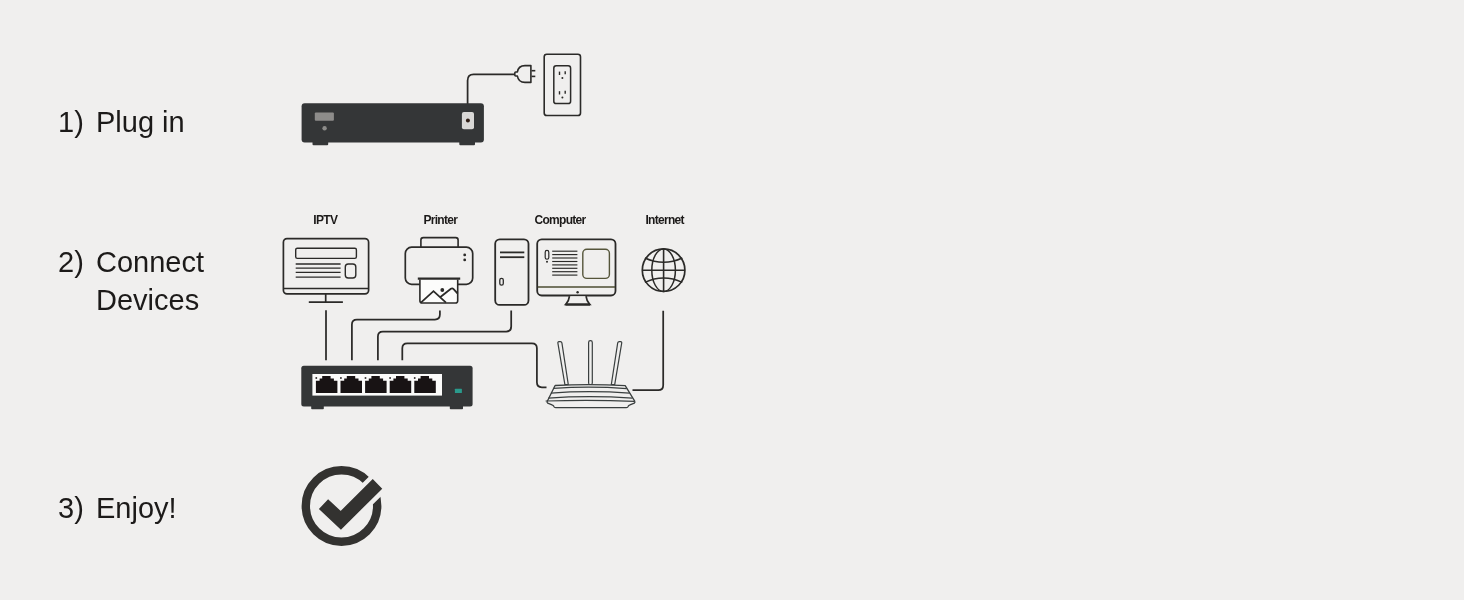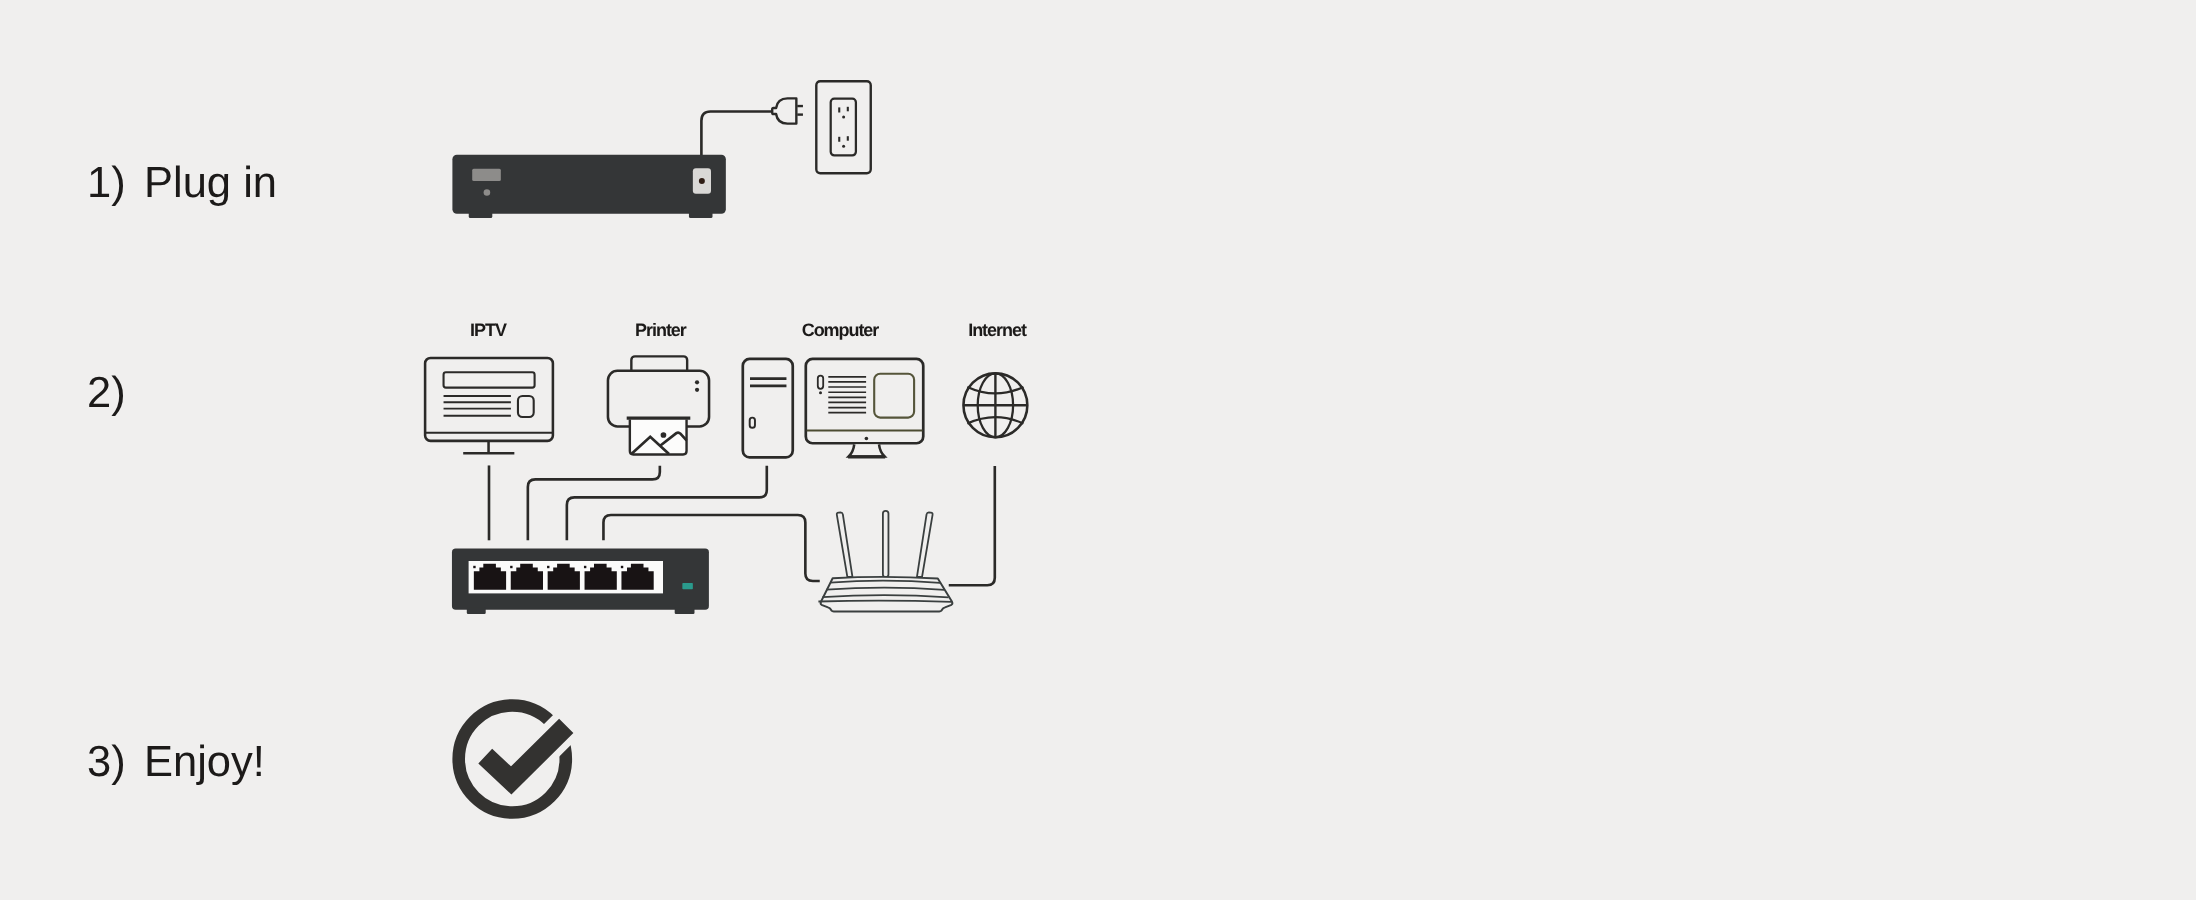--- a/index.html
+++ b/index.html
@@ -10,20 +10,21 @@
 </head>
 <body>
 
 <div class="step" style="left:58px;top:103px;">
     <span class="num">1)</span>
     <span>Plug in</span>
   </div>
 
 <div class="step" style="left:58px;top:243px;">
     <span class="num">2)</span>
+    <span>Connect<br>Devices</span>
   </div>
 
 <div class="step" style="left:58px;top:489px;">
     <span class="num">3)</span>
     <span>Enjoy!</span>
   </div>
 
 <svg width="1464" height="600" viewBox="0 0 1464 600" style="position:absolute;left:0;top:0;" xmlns="http://www.w3.org/2000/svg">
 
 <g fill="none" stroke="#2b2a28" stroke-width="1.75">

